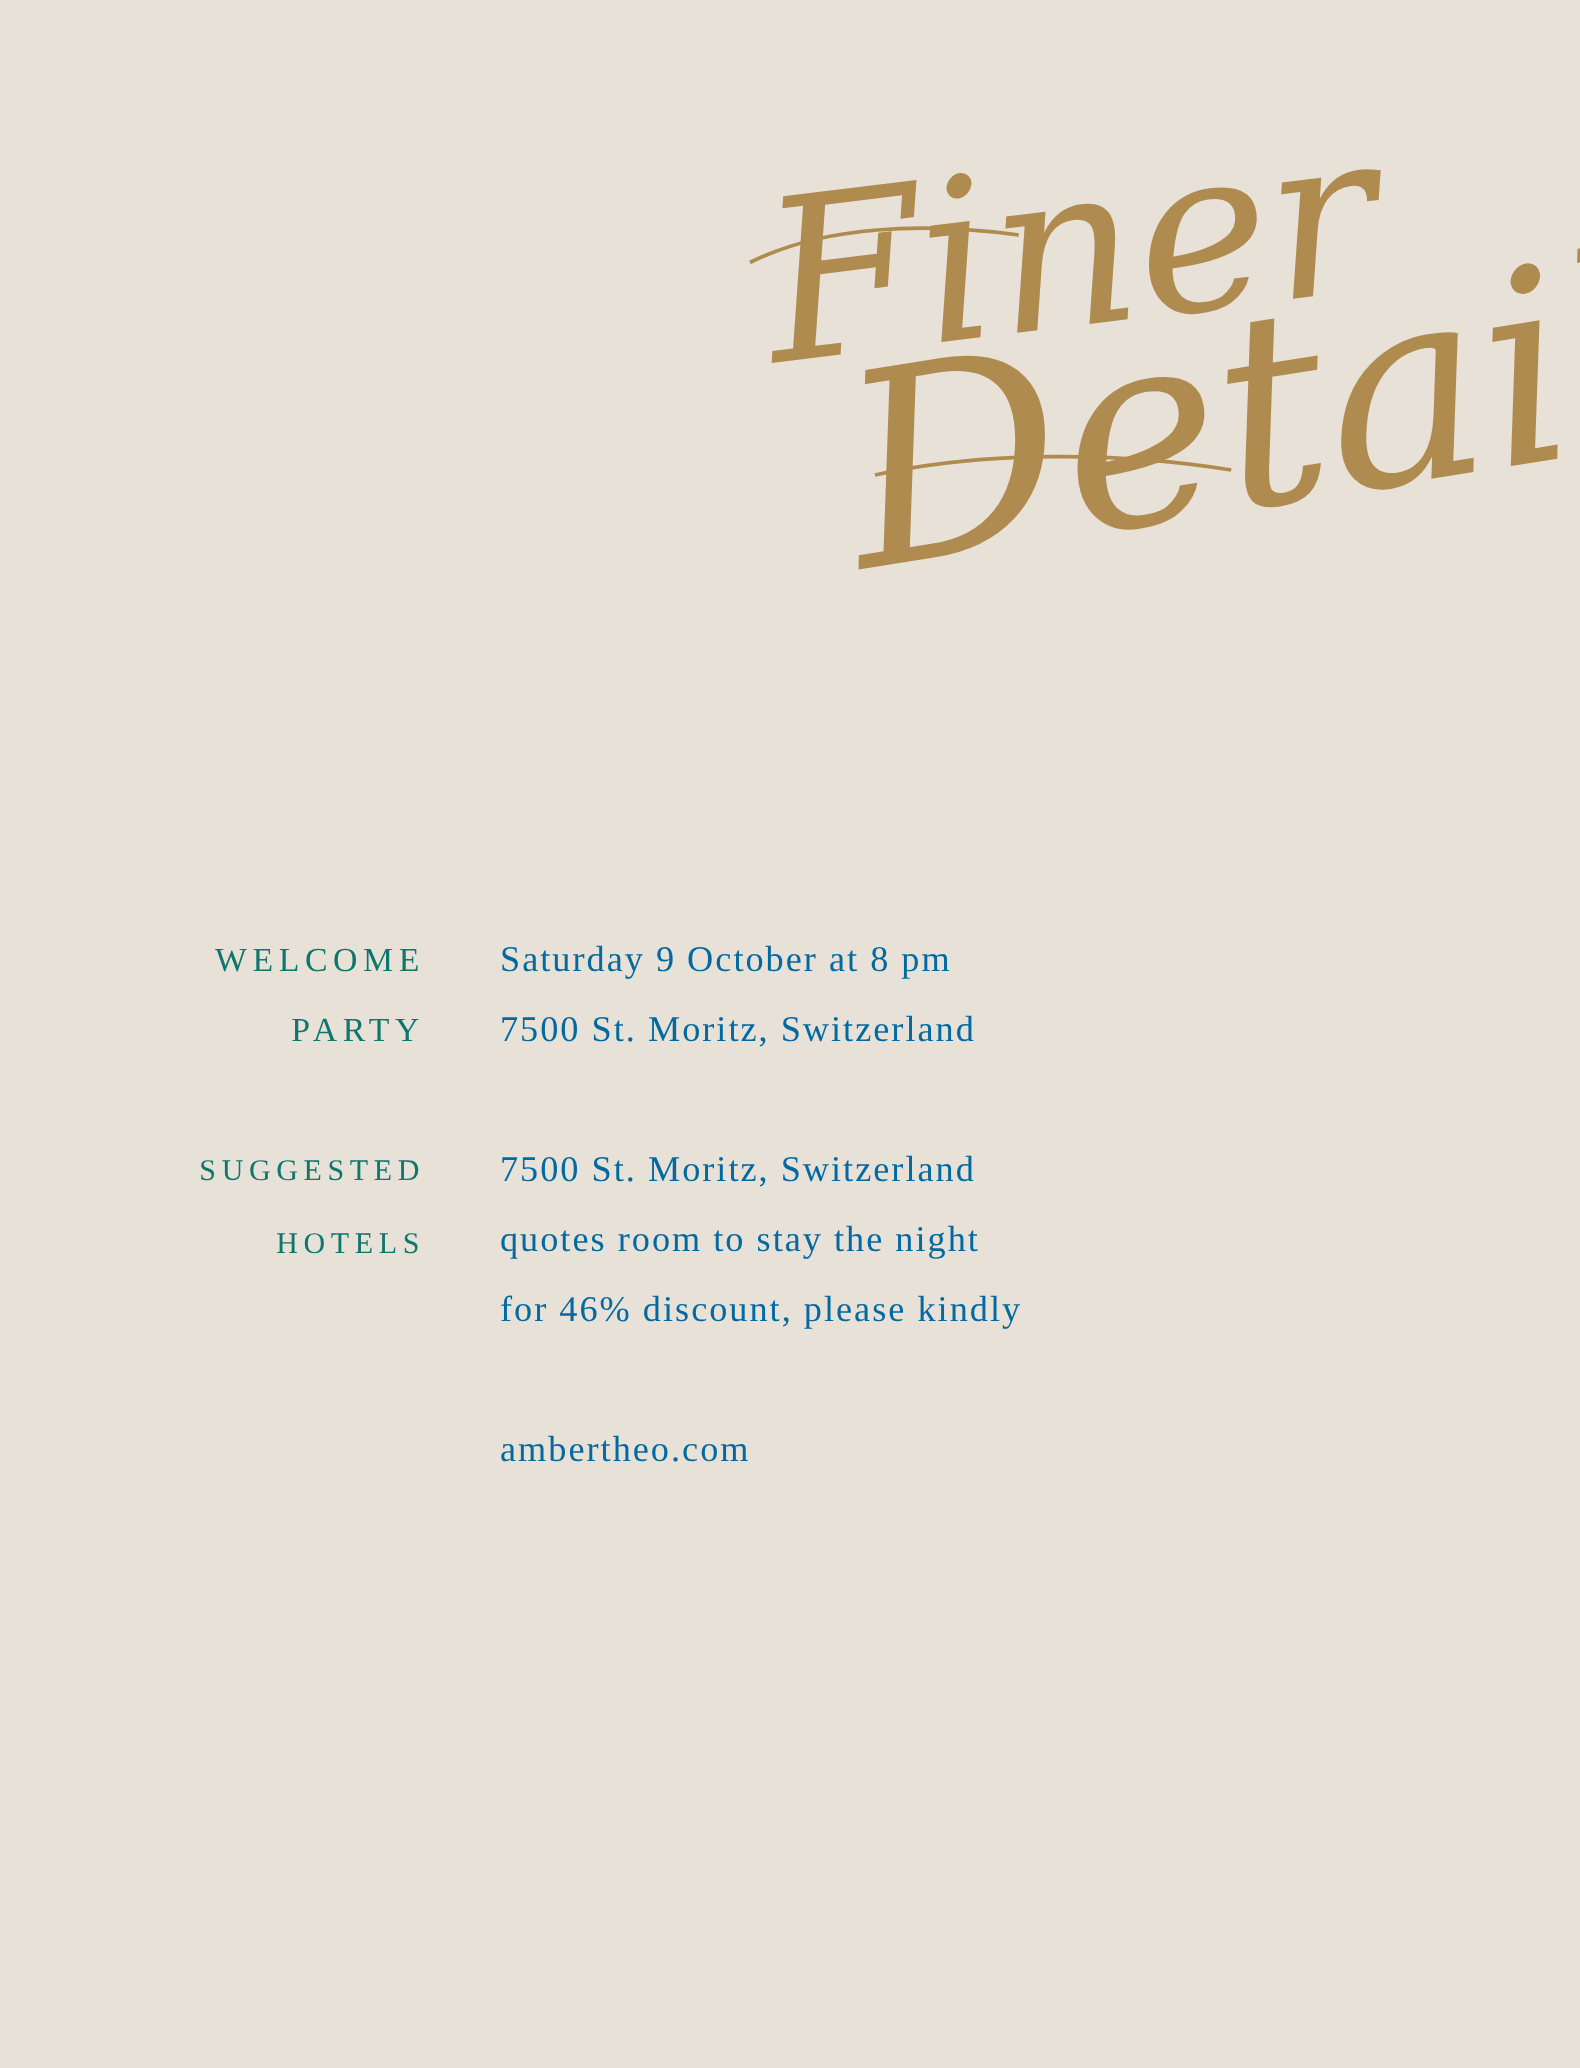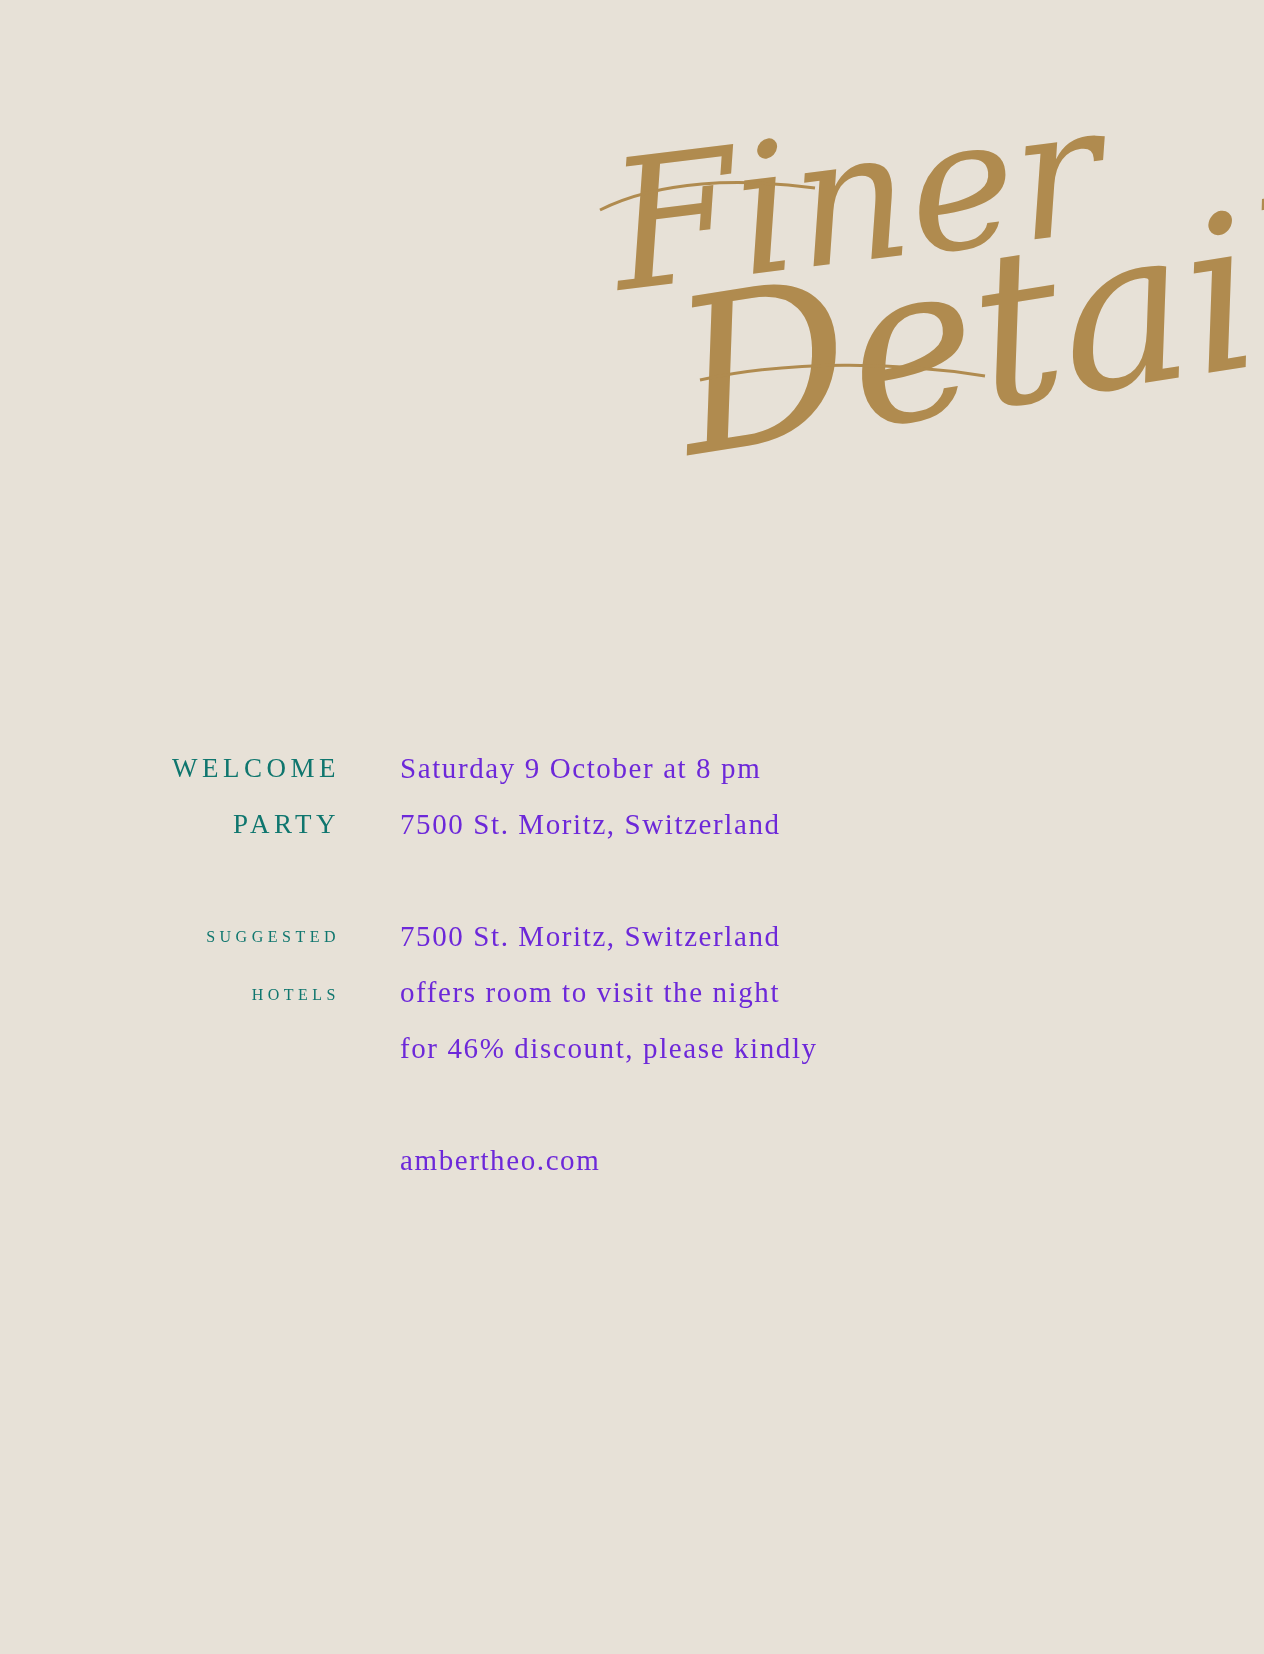--- a/index.html
+++ b/index.html
@@ -62,37 +62,37 @@
     line-height: 56px;
     color: #0f766e;
     text-transform: uppercase;
     white-space: pre-line;
   }
   .value {
     flex: 1 1 auto;
     font-size: 29px;
     line-height: 56px;
     letter-spacing: 1.6px;
-    color: #6d28d9;
+    color: #0369a1;
   }
   .value .line {
     display: block;
     white-space: pre;
   }
   .value .line.caps {
     letter-spacing: 3.2px;
     text-transform: uppercase;
   }
   .spacer-line {
     display: block;
     height: 56px;
   }
   .hotels-row .label {
     line-height: 58px;
-    font-size: 16px;
+    font-size: 24px;
   }
   .hotels-row .value {
     line-height: 56px;
   }
 </style>
 </head>
 <body>
 
 <div class="heading">
   <svg viewBox="0 0 1264 420" xmlns="http://www.w3.org/2000/svg" aria-hidden="true">
@@ -112,20 +112,20 @@
       <span class="line">Saturday 9 October at 8 pm</span>
       <span class="line">7500 St. Moritz, Switzerland</span>
     </div>
   </div>
 
   <div class="row hotels-row">
     <div class="label">SUGGESTED
 HOTELS</div>
     <div class="value">
       <span class="line">7500 St. Moritz, Switzerland</span>
-      <span class="line">offers room to visit the night</span>
+      <span class="line">quotes room to stay the night</span>
       <span class="line">for 46% discount, please kindly</span>
       <span class="spacer-line"></span>
       <span class="line">ambertheo.com</span>
     </div>
   </div>
 
 </div>
 
 </body></html>

